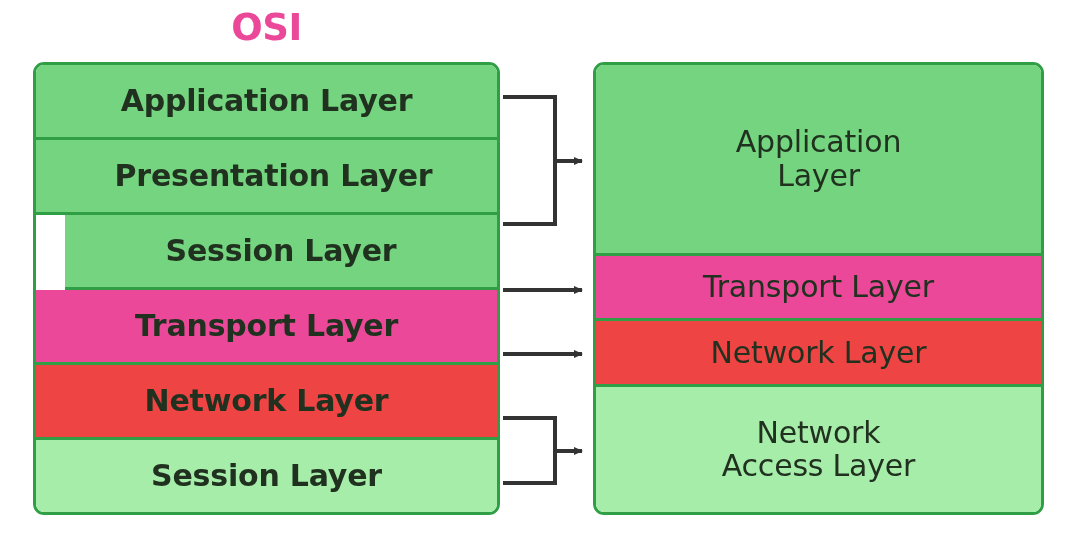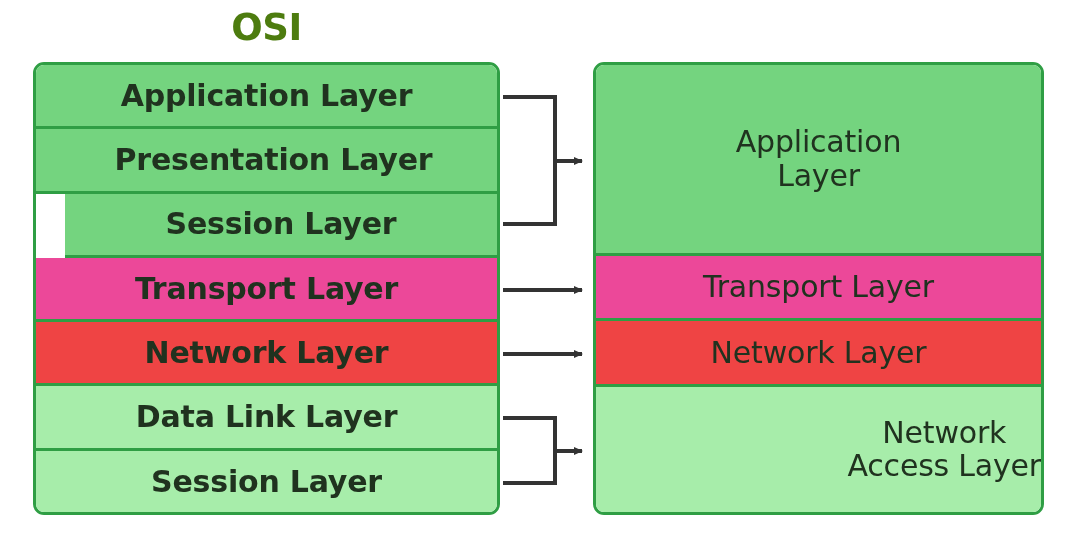--- a/index.html
+++ b/index.html
@@ -19,21 +19,21 @@
     background: #ffffff;
     overflow: hidden;
   }
 
   
   .col-title {
     position: absolute;
     top: 4px;
     font-size: 37px;
     font-weight: 700;
-    color: #4d7c0f;
+    color: #ec4899;
     letter-spacing: -0.5px;
     text-align: center;
     line-height: 48px;
     white-space: nowrap;
   }
   #title-osi   { left: 33px;  width: 467px; }
   #title-tcpip { left: 593px; width: 451px; }
 
   
   .stack {
@@ -110,39 +110,36 @@
       <div class="layer tone-medium" style="flex: 1 0 0px; margin-left: 29px;">
         <span class="layer-label">Session Layer</span>
       </div>
       <div class="layer tone-pale" style="flex: 1 0 0px;">
         <span class="layer-label">Transport Layer</span>
       </div>
       <div class="layer tone-dark" style="flex: 1 0 0px;">
         <span class="layer-label">Network Layer</span>
       </div>
       <div class="layer tone-light" style="flex: 1 0 0px;">
-        <span class="layer-label">Data Link Layer</span>
-      </div>
-      <div class="layer tone-light" style="flex: 1 0 0px;">
         <span class="layer-label">Session Layer</span>
       </div>
     </div>
 
   <div class="stack" id="stack-tcpip">
       <div class="layer tone-medium" style="flex: 3 0 0px;">
         <span class="layer-label">Application
 Layer</span>
       </div>
       <div class="layer tone-pale" style="flex: 1 0 0px;">
         <span class="layer-label">Transport Layer</span>
       </div>
       <div class="layer tone-dark" style="flex: 1 0 0px;">
         <span class="layer-label">Network Layer</span>
       </div>
-      <div class="layer tone-light" style="flex: 2 0 0px; justify-content: flex-end;">
+      <div class="layer tone-light" style="flex: 2 0 0px;">
         <span class="layer-label">Network
 Access Layer</span>
       </div>
     </div>
 
   <svg id="connectors" viewBox="0 0 1082 542">
     <defs>
       <marker id="arrowhead" markerWidth="9" markerHeight="8" refX="8" refY="4" orient="auto" markerUnits="userSpaceOnUse">
         <path d="M0,0 L9,4 L0,8 Z" fill="#333333"></path>
       </marker>

